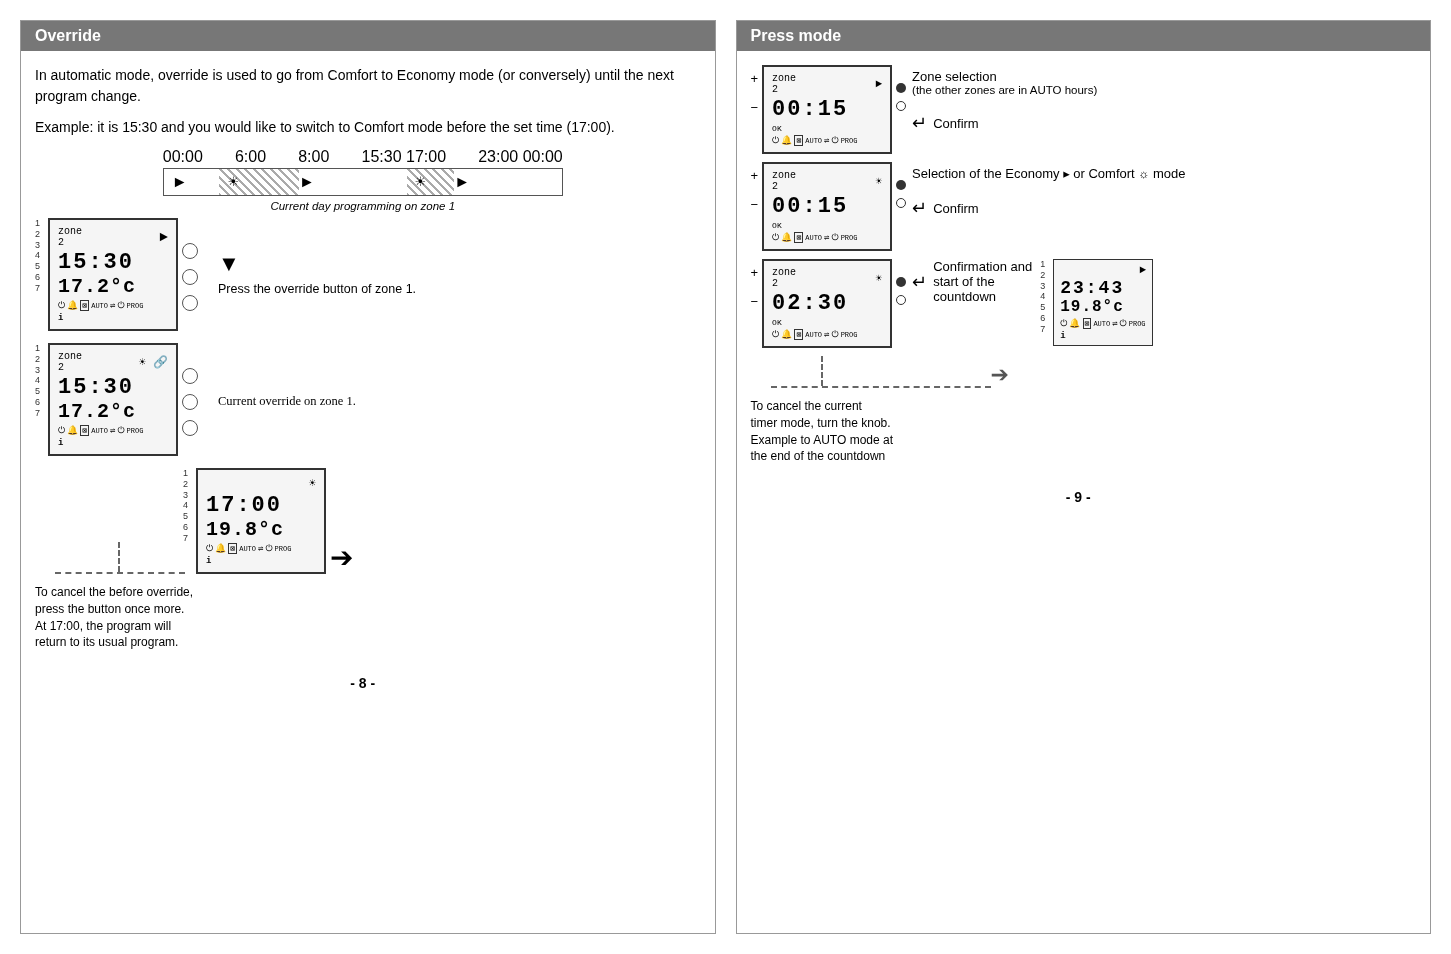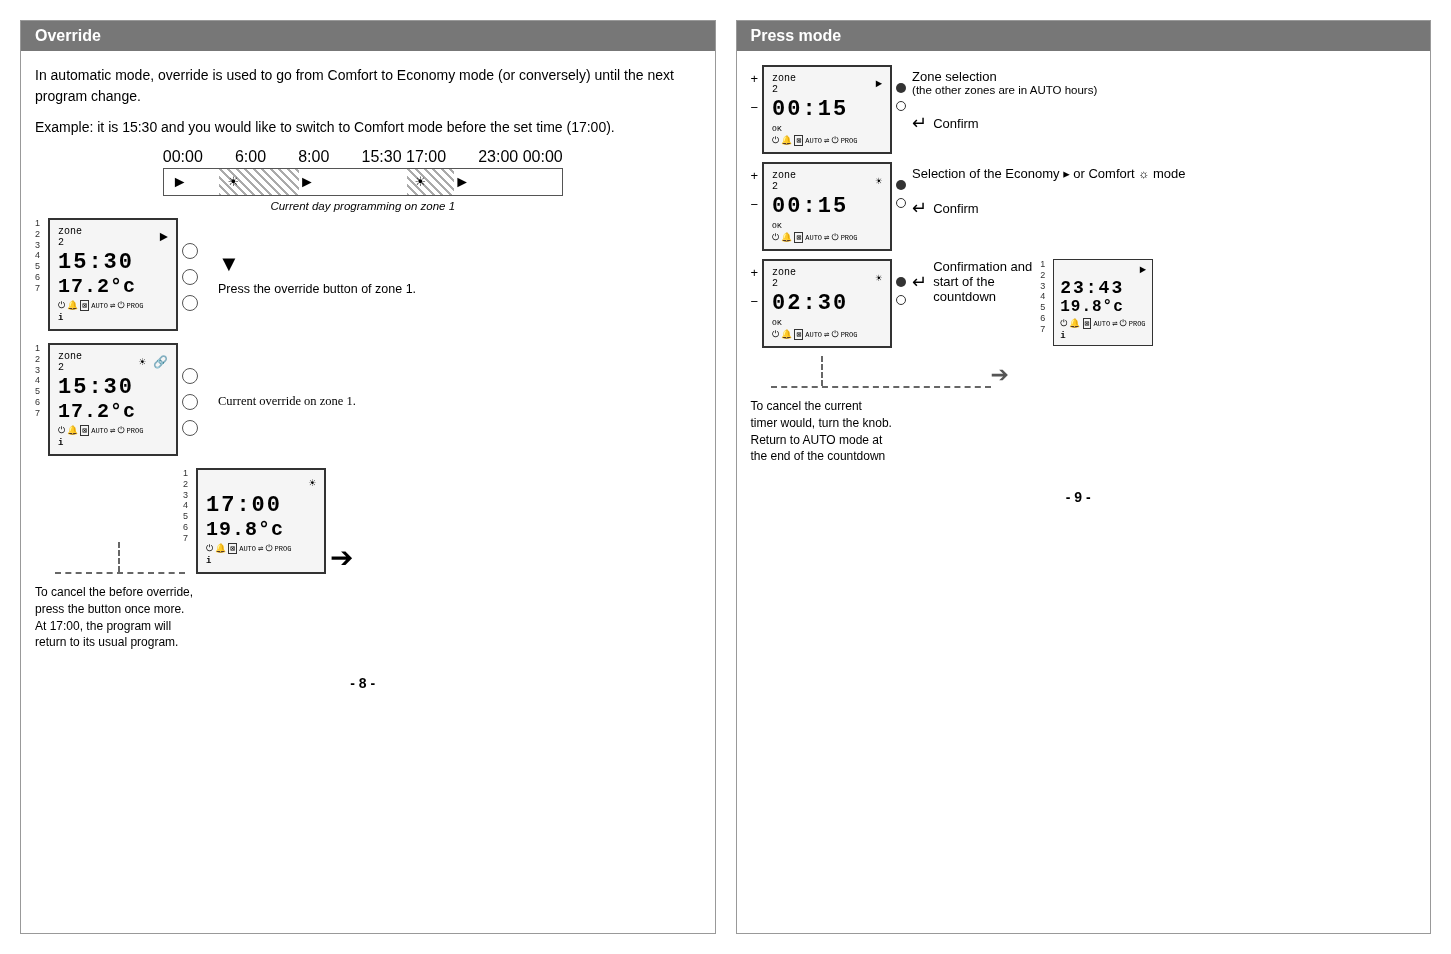--- a/index.html
+++ b/index.html
@@ -550,24 +550,24 @@
         <div style="display:flex; flex-direction:column; align-items:flex-start;">
           <div style="border-left:2px dashed #666; height:30px; margin-left:50px;"></div>
           <div style="border-top:2px dashed #666; width:220px;"></div>
         </div>
         <div style="font-size:22px; color:#555;">➔</div>
       </div>
 
       <div class="bottom-row" style="margin-top: 10px;">
         <div class="cancel-text">
           <span>To cancel the current</span><br>
-          <span>timer would, turn the knob.</span>
+          <span>timer mode, turn the knob.</span>
         </div>
         <div class="cancel-text">
-          <span>Return to AUTO mode at</span><br>
+          <span>Example to AUTO mode at</span><br>
           <span>the end of the countdown</span>
         </div>
       </div>
 
       <div class="page-number" style="margin-top: 16px;">- 9 -</div>
     </div>
   </div>
 </div>
 
 </body></html>

